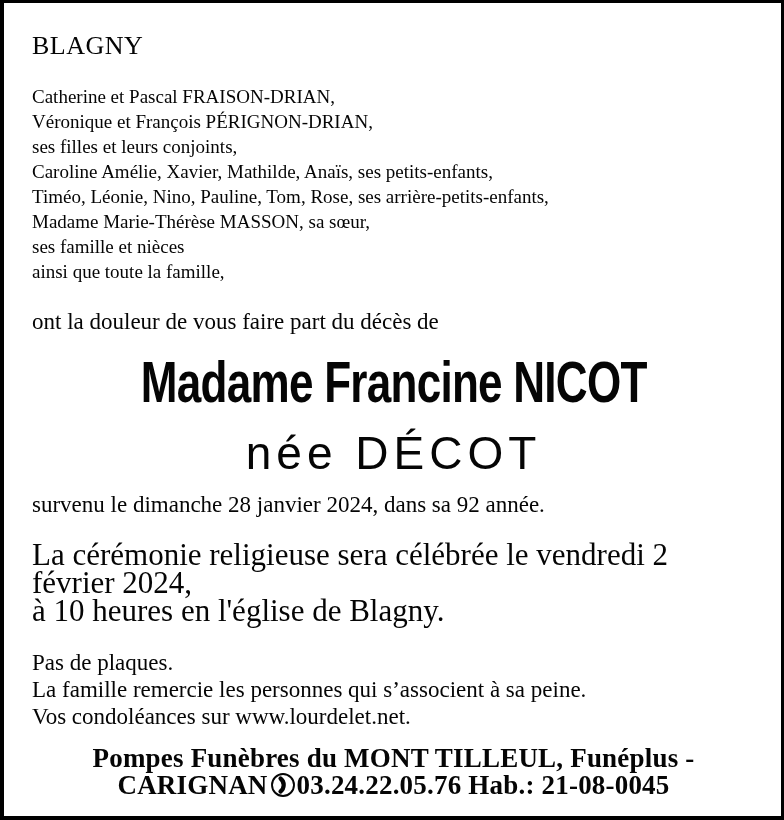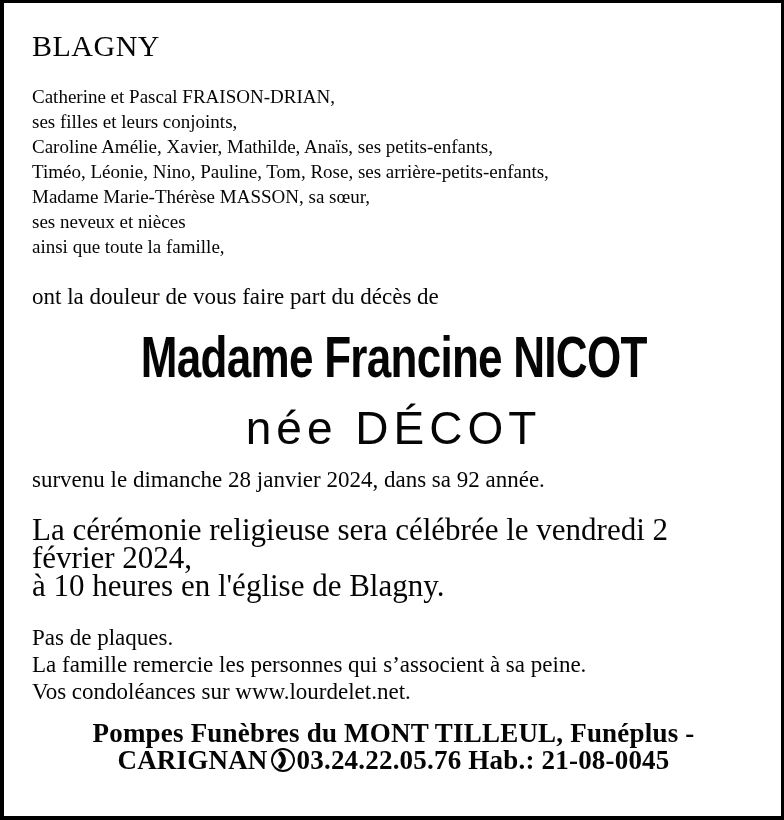--- a/index.html
+++ b/index.html
@@ -18,21 +18,21 @@
     border-bottom-width: 4px;
     font-family: "Liberation Serif", serif;
     color: #050505;
     overflow: hidden;
   }
   .content {
     padding: 0 26px 0 28px;
   }
   .location {
     margin-top: 30px;
-    font-size: 30px;
+    font-size: 26px;
     line-height: 26px;
     letter-spacing: 0.5px;
   }
   .family {
     margin-top: 25px;
     font-size: 19px;
     line-height: 25px;
   }
   .announce {
     margin-top: 25px;
@@ -109,25 +109,26 @@
 </head>
 <body>
 
 <div class="page">
   <div class="content">
 
     <div class="location">BLAGNY</div>
 
     <div class="family">
       <div class="line">Catherine et Pascal FRAISON-DRIAN,</div>
+      <div class="line">Véronique et François PÉRIGNON-DRIAN,</div>
       <div class="line">ses filles et leurs conjoints,</div>
       <div class="line">Caroline Amélie, Xavier, Mathilde, Anaïs, ses petits-enfants,</div>
       <div class="line">Timéo, Léonie, Nino, Pauline, Tom, Rose, ses arrière-petits-enfants,</div>
       <div class="line">Madame Marie-Thérèse MASSON, sa sœur,</div>
-      <div class="line">ses neveux et nièces</div>
+      <div class="line">ses famille et nièces</div>
       <div class="line">ainsi que toute la famille,</div>
     </div>
 
     <div class="announce">ont la douleur de vous faire part du décès de</div>
 
     <div class="name-wrap">
       <span class="name-main">Madame Francine NICOT</span>
     </div>
 
     <div class="maiden-wrap">

